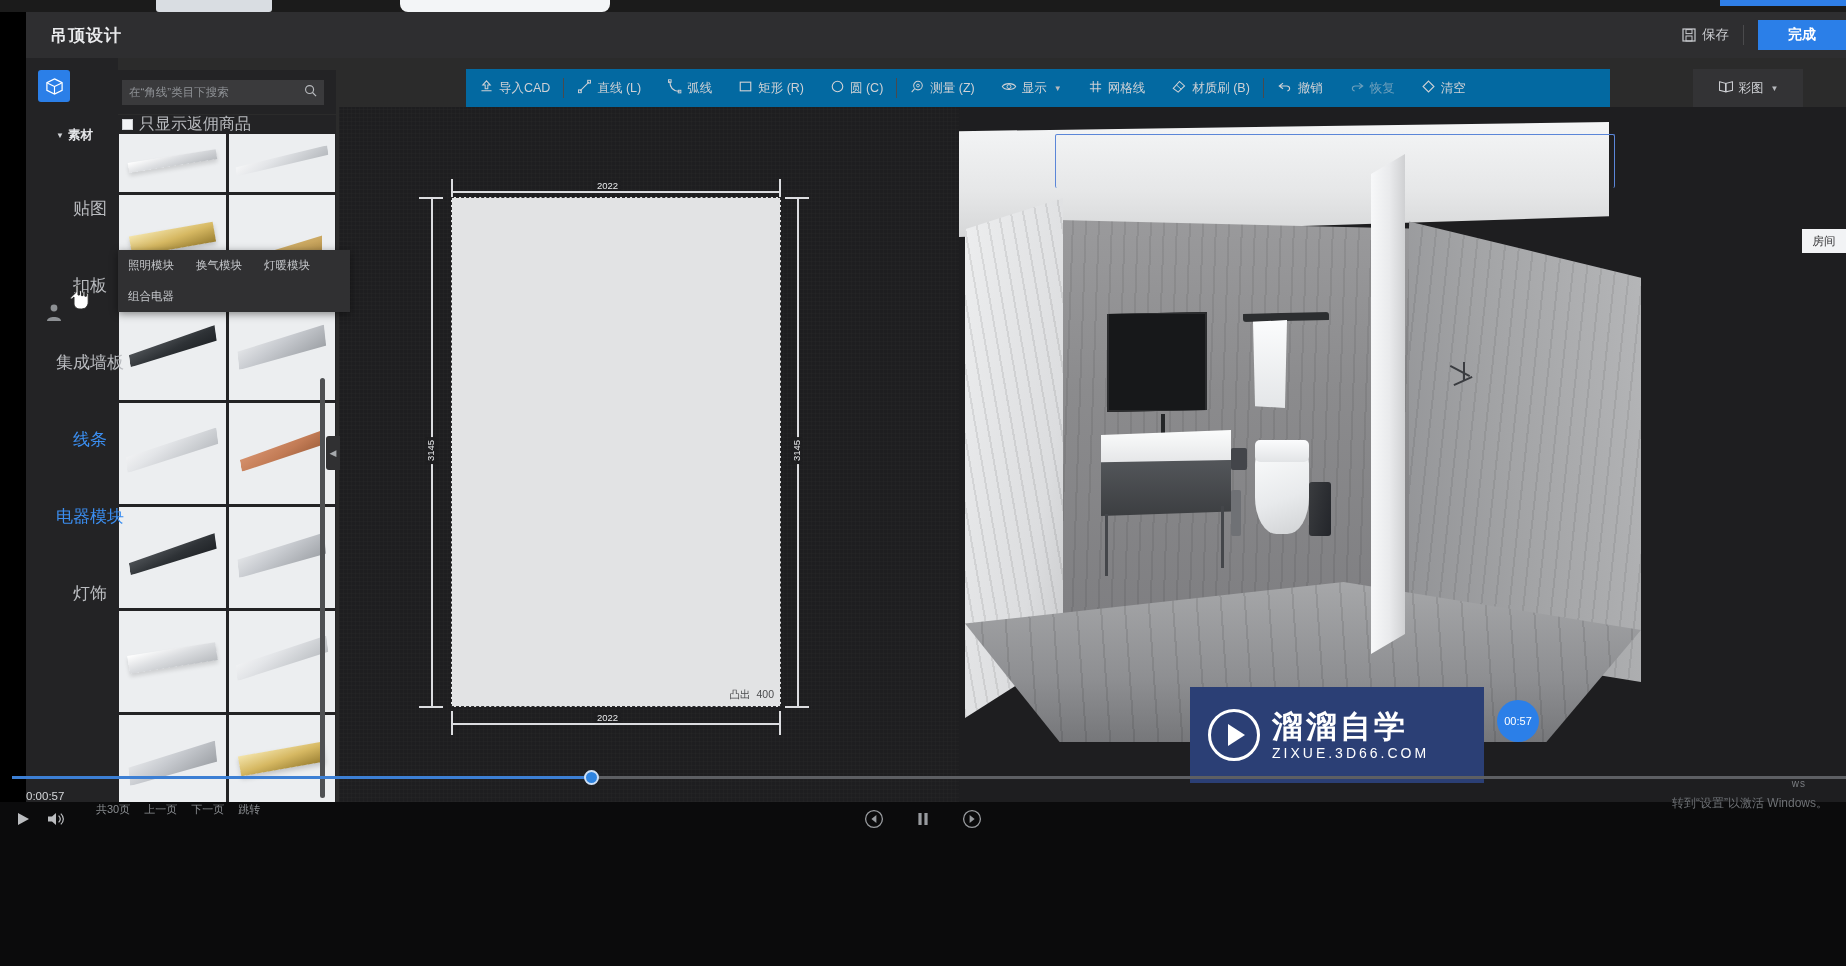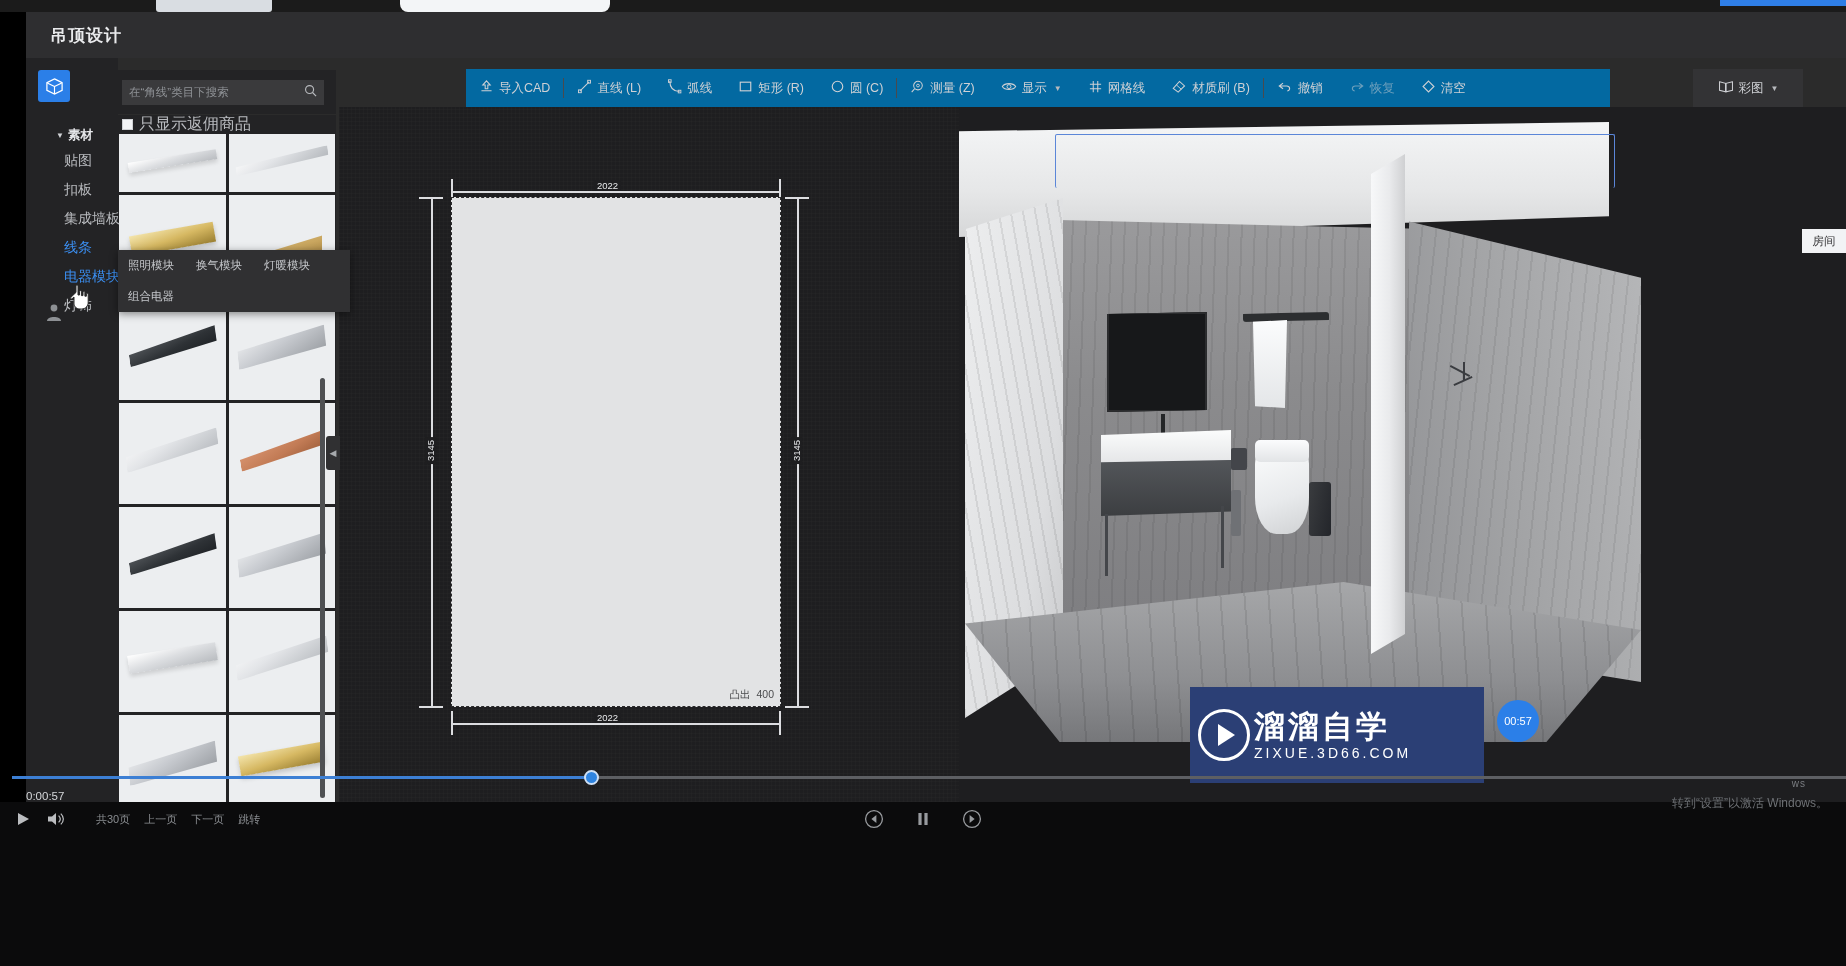--- a/index.html
+++ b/index.html
@@ -67,22 +67,22 @@
   .cat-list {
     position:absolute; left:30px; top:112px; width:60px;
     display:flex; flex-direction:column; gap:0; z-index:40;
   }
   .cat-head {
     display:flex; align-items:center; gap:4px;
     color:#e6e7ea; font-size:12.5px; font-weight:bold; height:22px; cursor:pointer;
   }
   .cat-caret { font-size:8px; color:#cfd1d4; }
   .cat-item {
-    height:29px; display:flex; align-items:center; justify-content:flex-start;
-    color:#b9bbbf; font-size:14px; cursor:pointer; padding-left:8px; white-space:nowrap;
+    height:29px; display:flex; align-items:center; justify-content:center;
+    color:#b9bbbf; font-size:17px; cursor:pointer; padding-left:8px; white-space:nowrap;margin-top:48px;
   }
   .cat-item.active { color:#3b8ef0; }
 
   
   .search-wrap {
     position:absolute; left:92px; top:58px; width:218px; height:44px;
     background:#232325; display:flex; align-items:center;
   }
   .search-box {
     margin-left:4px; width:202px; height:25px; background:#3a3a3c;
@@ -368,28 +368,28 @@
     display:flex; align-items:center;
   }
   .pc-left { display:flex; align-items:center; gap:14px; padding-left:14px; }
   .pc-center { position:absolute; left:50%; transform:translateX(-50%); display:flex; gap:30px; align-items:center; }
   .pc-ico { color:#cfd1d4; cursor:pointer; opacity:.9; }
 
   
   .pager {
     position:absolute; left:96px; top:798px; width:230px; height:22px;
     display:flex; align-items:center; gap:14px; z-index:100;
-    color:#8a8d91; font-size:11px;margin-top:10px;
+    color:#8a8d91; font-size:11px;
   }
   .pager span { cursor:pointer; }
 
   
   .watermark {
     position:absolute; left:1190px; top:687px; width:294px; height:96px;
-    background:#2b3f75; display:flex; align-items:center; gap:4px; padding-left:8px; z-index:130;
+    background:#2b3f75; display:flex; align-items:center; gap:12px; padding-left:18px; z-index:130;
   }
   .wm-play {
     width:52px; height:52px; border:3px solid #fff; border-radius:50%;
     display:flex; align-items:center; justify-content:center; flex:none;
   }
   .wm-tri {
     width:0; height:0; border-left:17px solid #fff;
     border-top:11px solid transparent; border-bottom:11px solid transparent; margin-left:5px;
   }
   .wm-txt1 { color:#fff; font-size:31px; font-weight:bold; letter-spacing:3px; line-height:1.15; }
@@ -419,20 +419,34 @@
   <div class="browser-top">
     <div class="tab-shape"></div>
     <div class="tab-shape2"></div>
     <div class="tab-shape3"></div>
   </div>
 
   <div class="app-window">
 
     <div class="header">
       <div class="app-title">吊顶设计</div>
+      <div class="header-right">
+        <div class="save-btn">
+          <span>
+            <svg width="14" height="14" viewBox="0 0 14 14">
+                <rect x="1" y="1" width="12" height="12" fill="none" stroke="#c9cbcf" stroke-width="1.2"></rect>
+                <rect x="4" y="1.6" width="6" height="4" fill="none" stroke="#c9cbcf" stroke-width="1"></rect>
+                <rect x="4" y="8" width="6" height="5" fill="none" stroke="#c9cbcf" stroke-width="1"></rect>
+              </svg>
+          </span>
+          <span>保存</span>
+        </div>
+        <div class="divider-v"></div>
+        <button class="finish-btn">完成</button>
+      </div>
     </div>
 
     <div class="left-rail">
       <div class="rail-cube">
         <svg width="19" height="19" viewBox="0 0 20 20">
             <path d="M10 2 L18 6 L18 14 L10 18 L2 14 L2 6 Z" fill="none" stroke="#fff" stroke-width="1.3"></path>
             <path d="M10 10 L10 18 M10 10 L2.4 6.2 M10 10 L17.6 6.2" stroke="#fff" stroke-width="1.2"></path>
           </svg>
       </div>
       <div class="rail-person">

